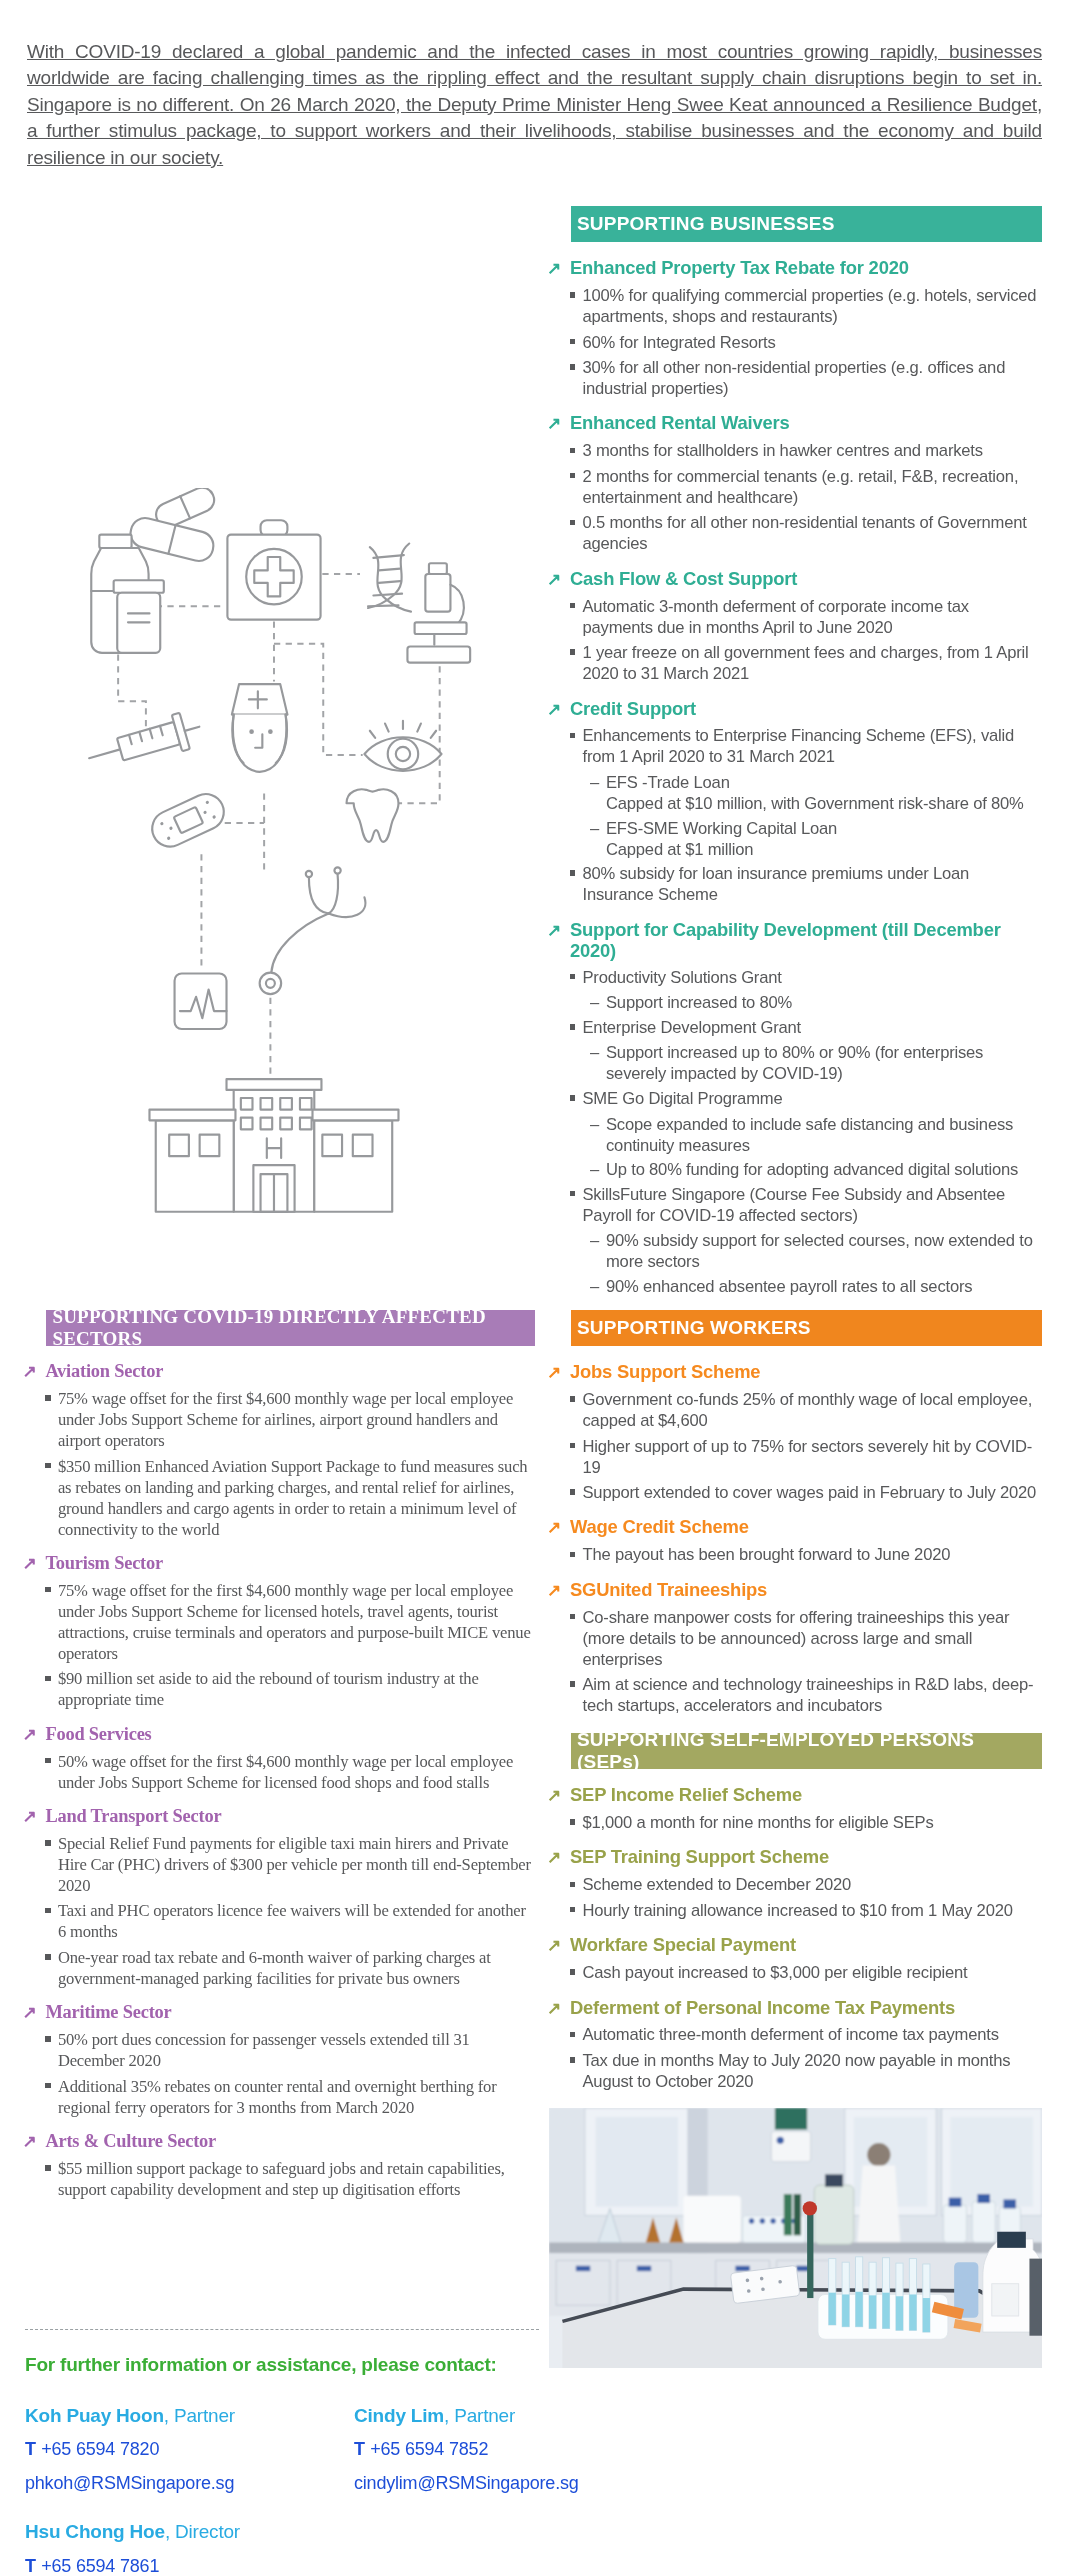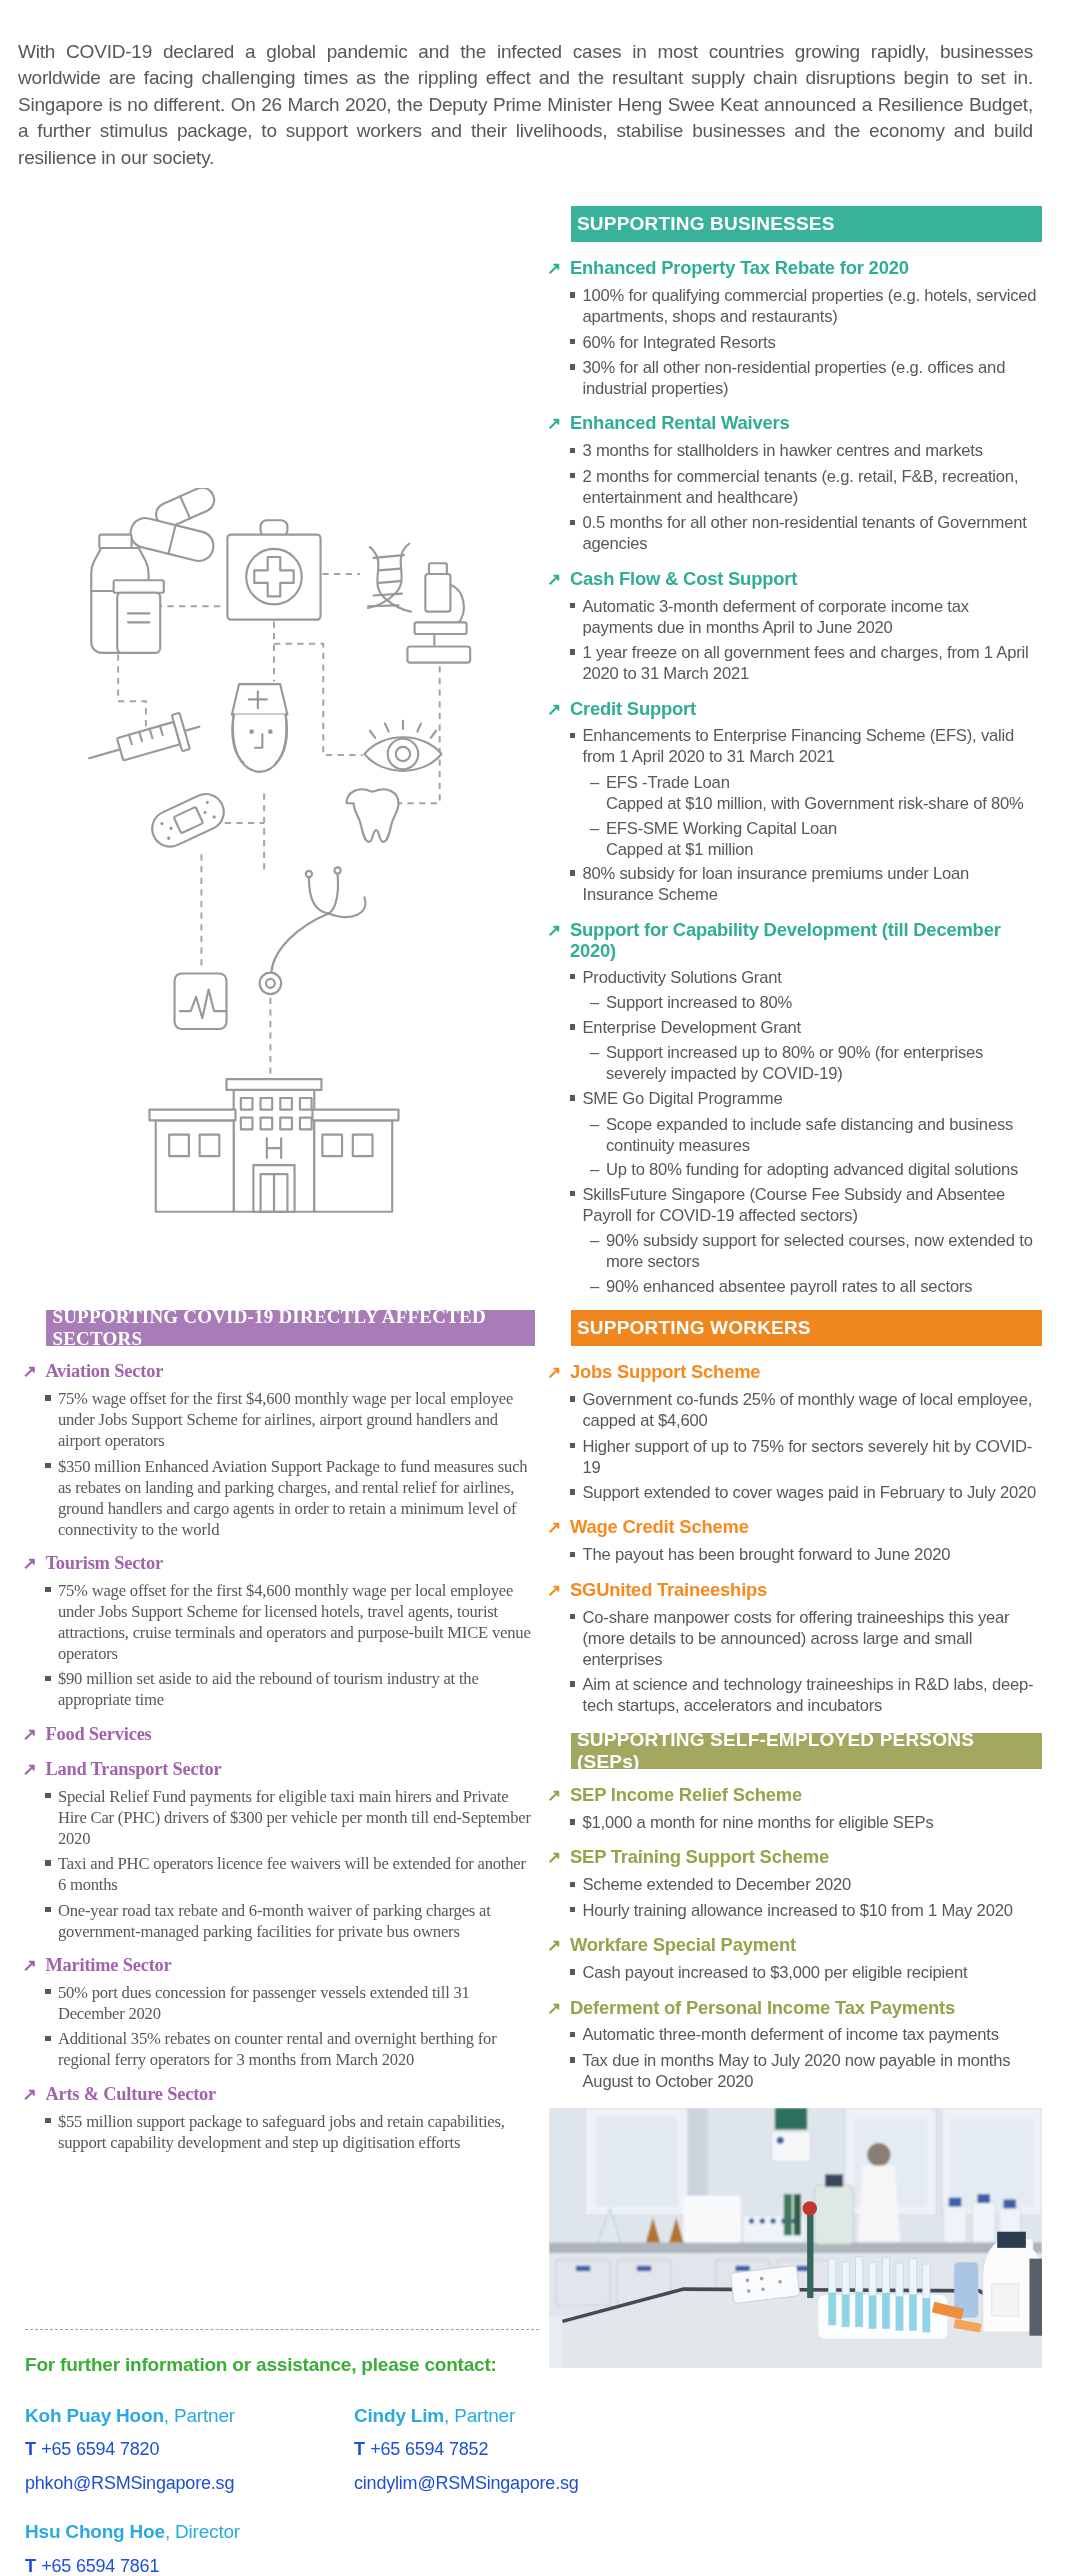--- a/index.html
+++ b/index.html
@@ -1,19 +1,19 @@
 <!DOCTYPE html>
 <html style="font-size:14.3px"><head>
 <meta charset="utf-8">
 <style>
   html,body{margin:0;padding:0;background:#fff;}
   .page{position:relative;width:1067px;height:2576px;background:#fff;overflow:hidden;
         font-family:"Liberation Sans",sans-serif;color:#57585a;}
-  .intro{position:absolute;left:18px;top:20px;width:1015px;font-size:19px;line-height:26.4px;
-         text-align:justify;color:#57585a;letter-spacing:-0.2px;}
+  .intro{position:absolute;left:27px;top:20px;width:1015px;font-size:19px;line-height:26.4px;
+         text-align:justify;color:#57585a;letter-spacing:-0.2px;text-decoration:underline;}
   
   .panel{position:absolute;}
   .panel-header{height:36px;display:flex;align-items:center;background:var(--accent);
                 padding:0 6px;box-sizing:border-box;margin-left:24px;}
   .panel-title{color:#fff;font-weight:bold;font-size:19px;letter-spacing:0.2px;}
   .groups{padding-top:15.2px;}
   .group{margin-bottom:13.4px;}
   .group-heading{display:flex;align-items:baseline;color:var(--accent-text);
                  font-weight:bold;font-size:18.4px;line-height:21.5px;margin-bottom:5.4px;letter-spacing:-0.2px;}
   .arrow-icon{width:23px;flex:0 0 23px;font-weight:bold;font-size:17px;}
@@ -342,20 +342,24 @@
           </div>
           <div class="bullet">
             <span class="sq"></span>
             <div class="btext">$90 million set aside to aid the rebound of tourism industry at the appropriate time</div>
           </div>
         </div>
         <div class="group">
           <div class="group-heading">
             <span class="arrow-icon">↗</span>
             <span>Food Services</span>
+          </div>
+          <div class="bullet">
+            <span class="sq"></span>
+            <div class="btext">50% wage offset for the first $4,600 monthly wage per local employee under Jobs Support Scheme for licensed food shops and food stalls</div>
           </div>
         </div>
         <div class="group">
           <div class="group-heading">
             <span class="arrow-icon">↗</span>
             <span>Land Transport Sector</span>
           </div>
           <div class="bullet">
             <span class="sq"></span>
             <div class="btext">Special Relief Fund payments for eligible taxi main hirers and Private Hire Car (PHC) drivers of $300 per vehicle per month till end-September 2020</div>

